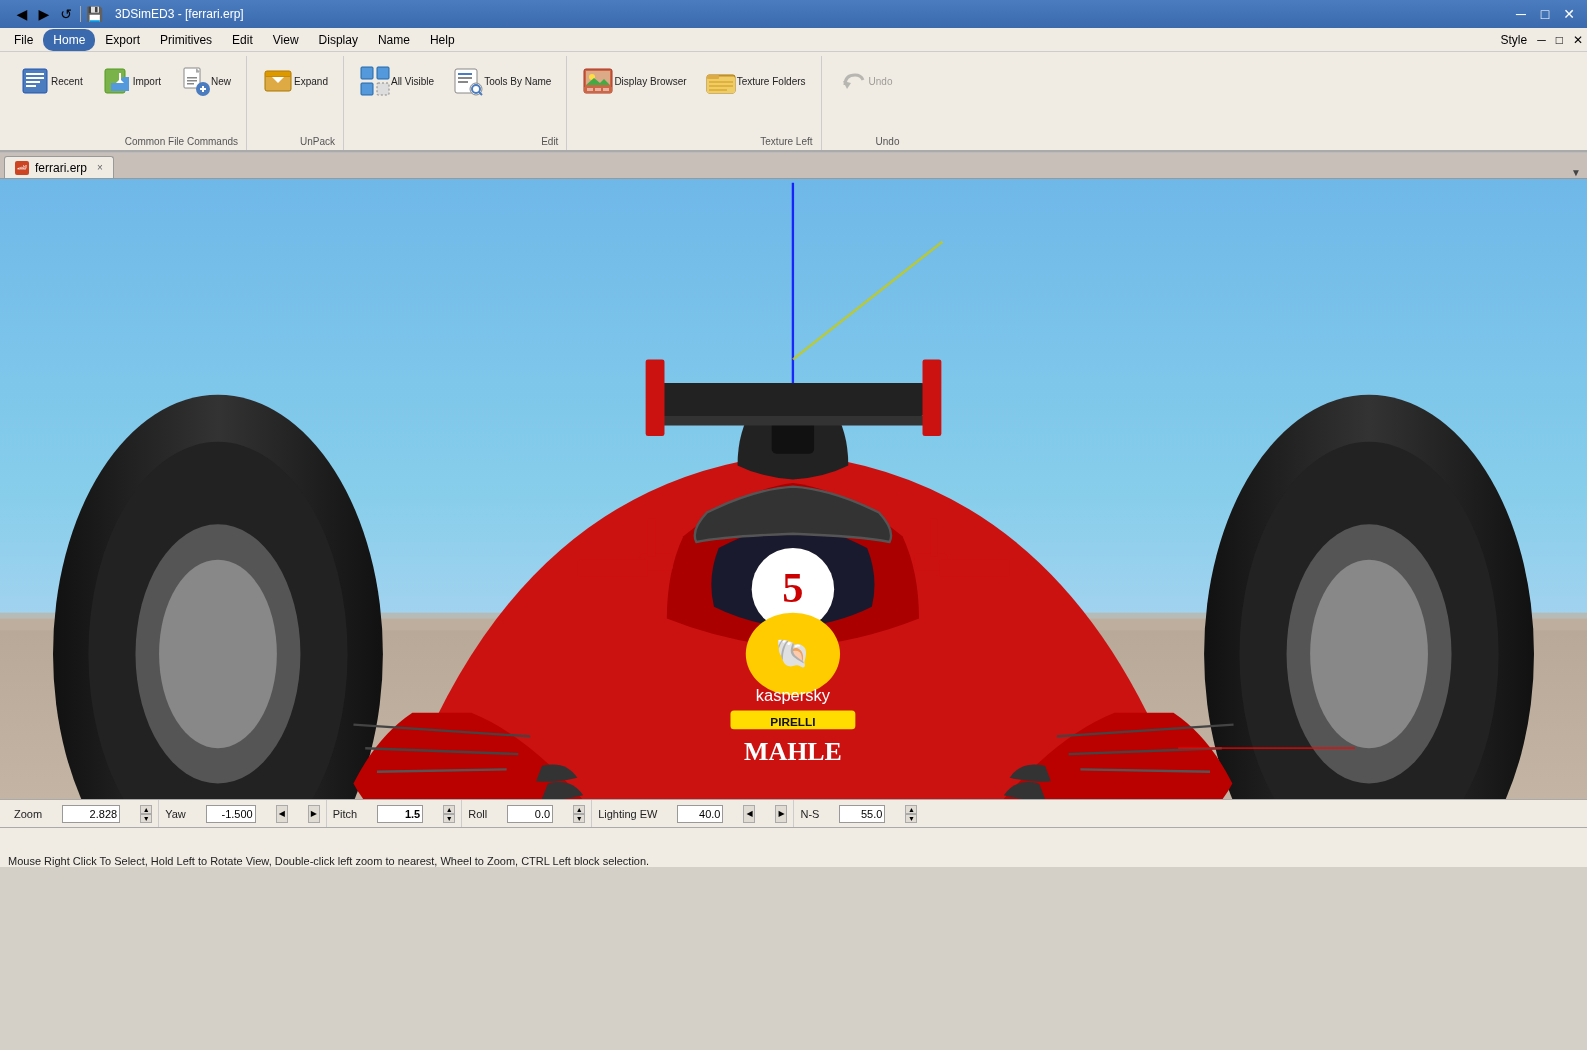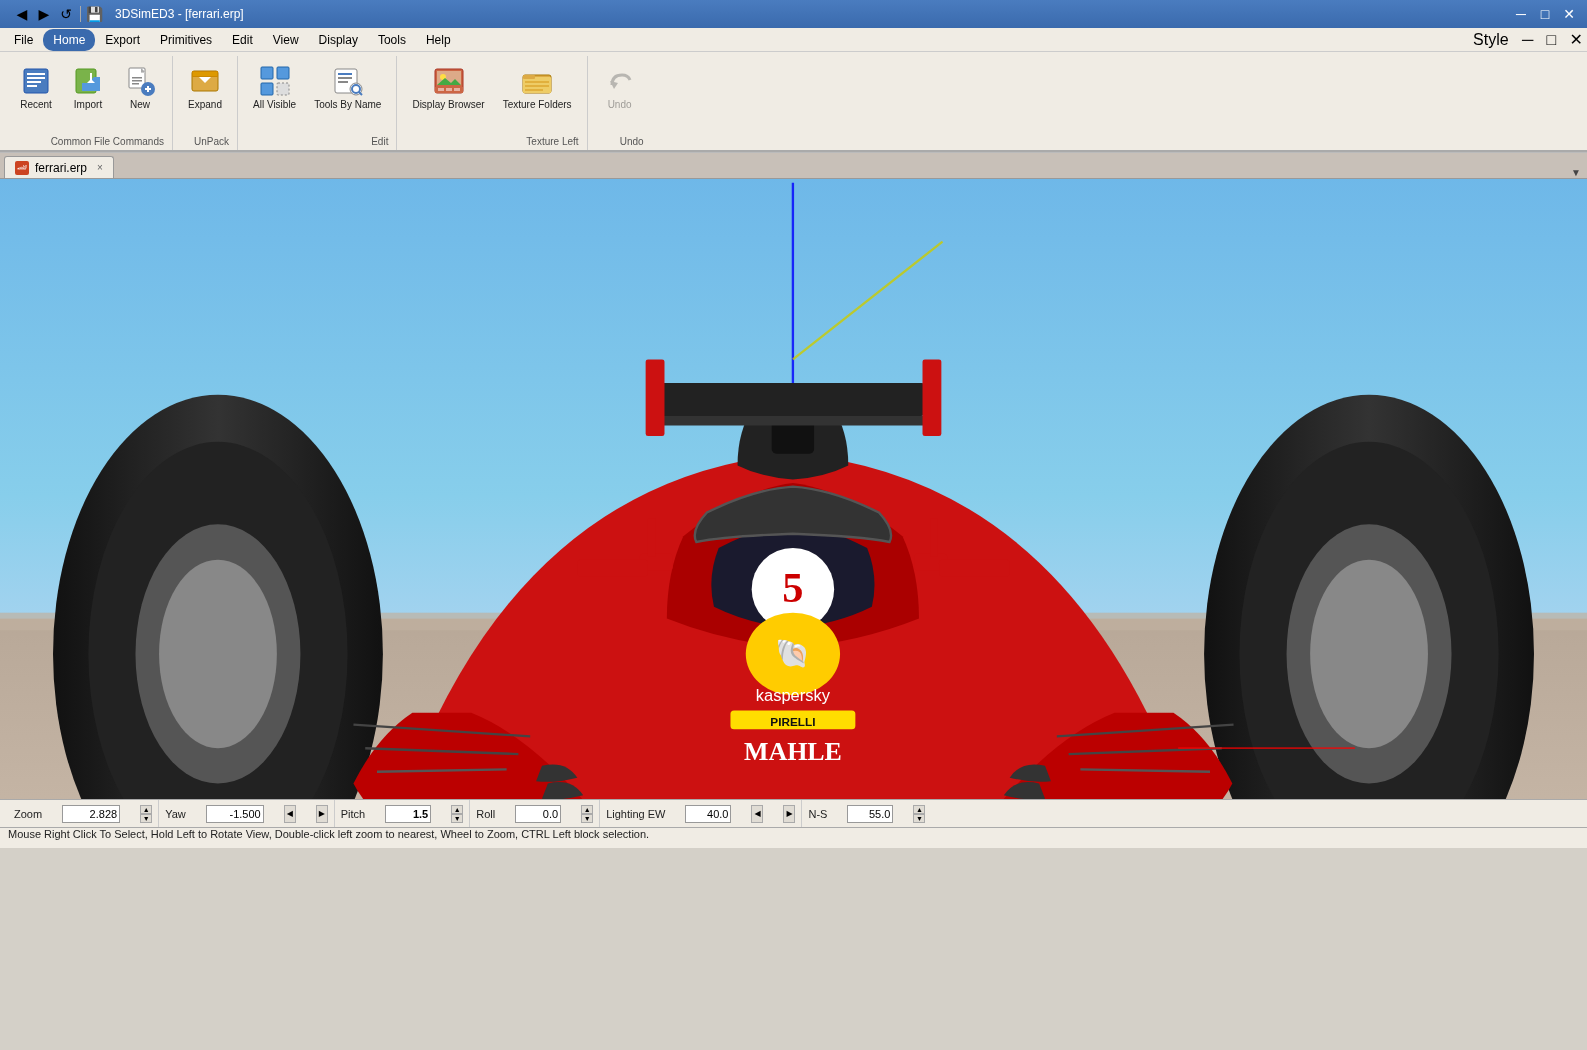--- a/index.html
+++ b/index.html
@@ -37,21 +37,21 @@
       padding: 2px 10px;
       cursor: pointer;
       font-size: 12px;
       border-radius: 2px;
       height: 22px;
       display: flex;
       align-items: center;
     }
     .menu-item:hover, .menu-item.active { background: #4a7cbf; color: white; border-radius: 10px; }
     .menu-item.active { background: #3a6aad; color: white; }
-    .menu-bar-right { margin-left: auto; font-size: 16px; }
+    .menu-bar-right { margin-left: auto; font-size: 12px; }
 
     
     .ribbon {
       background: #f0ece4;
       display: flex;
       align-items: stretch;
       padding: 4px 4px 0 4px;
       min-height: 100px;
       border-bottom: 2px solid #aaa;
     }
@@ -72,21 +72,21 @@
     }
     .ribbon-group-label {
       font-size: 10px;
       color: #555;
       text-align: right;
       padding: 2px 0 3px 0;
       width: 100%;
     }
     .ribbon-btn {
       display: flex;
-      flex-direction: column;
+      flex-direction: row;
       align-items: center;
       cursor: pointer;
       padding: 4px 6px;
       border-radius: 3px;
       min-width: 48px;
       border: 1px solid transparent;
       background: transparent;
     }
     .ribbon-btn-icon {
       width: 32px;
@@ -192,23 +192,23 @@
       cursor: pointer;
       font-size: 8px;
       display: flex;
       align-items: center;
       justify-content: center;
     }
 
     .bottom-status {
       background: #f0ece4;
       border-top: 1px solid #aaa;
-      height: 21px;
-      display: flex;
-      align-items: flex-start;
+      height: 40px;
+      display: flex;
+      align-items: flex-end;
       padding: 0 8px;
       font-size: 11px;
       color: #222;
     }
 
     
     .scene-svg { width: 100%; height: 100%; }
 
     
     .quick-access {
@@ -252,21 +252,21 @@
 <div class="toolbar-area">
 
   <div class="menu-bar">
     <div class="menu-item">File</div>
     <div class="menu-item active">Home</div>
     <div class="menu-item">Export</div>
     <div class="menu-item">Primitives</div>
     <div class="menu-item">Edit</div>
     <div class="menu-item">View</div>
     <div class="menu-item">Display</div>
-    <div class="menu-item">Tools</div>
+    <div class="menu-item">Name</div>
     <div class="menu-item">Help</div>
     <div class="menu-bar-right">Style &nbsp; ─ &nbsp; □ &nbsp; ✕</div>
   </div>
 
   <div class="ribbon">
 
     <div class="ribbon-group">
       <div class="ribbon-group-items">
 
         <div class="ribbon-btn">
@@ -575,21 +575,21 @@
     <span class="status-label">Zoom</span>
     <input class="status-input" type="text" value="2.828" style="width: 58px;">
     <div class="status-spin">
       <button class="status-spin-btn">▲</button>
       <button class="status-spin-btn">▼</button>
     </div>
   </div>
 
   <div class="status-field">
     <span class="status-label">Yaw</span>
-    <input class="status-input" type="text" value="-1.500" style="width: 58px;">
+    <input class="status-input" type="text" value="-1.500" style="width: 50px;">
     <button class="status-arrow-btn">◀</button>
     <button class="status-arrow-btn">▶</button>
   </div>
 
   <div class="status-field">
     <span class="status-label">Pitch</span>
     <input class="status-input" type="text" value="1.5" style="width: 46px; font-weight: bold;">
     <div class="status-spin">
       <button class="status-spin-btn">▲</button>
       <button class="status-spin-btn">▼</button>

